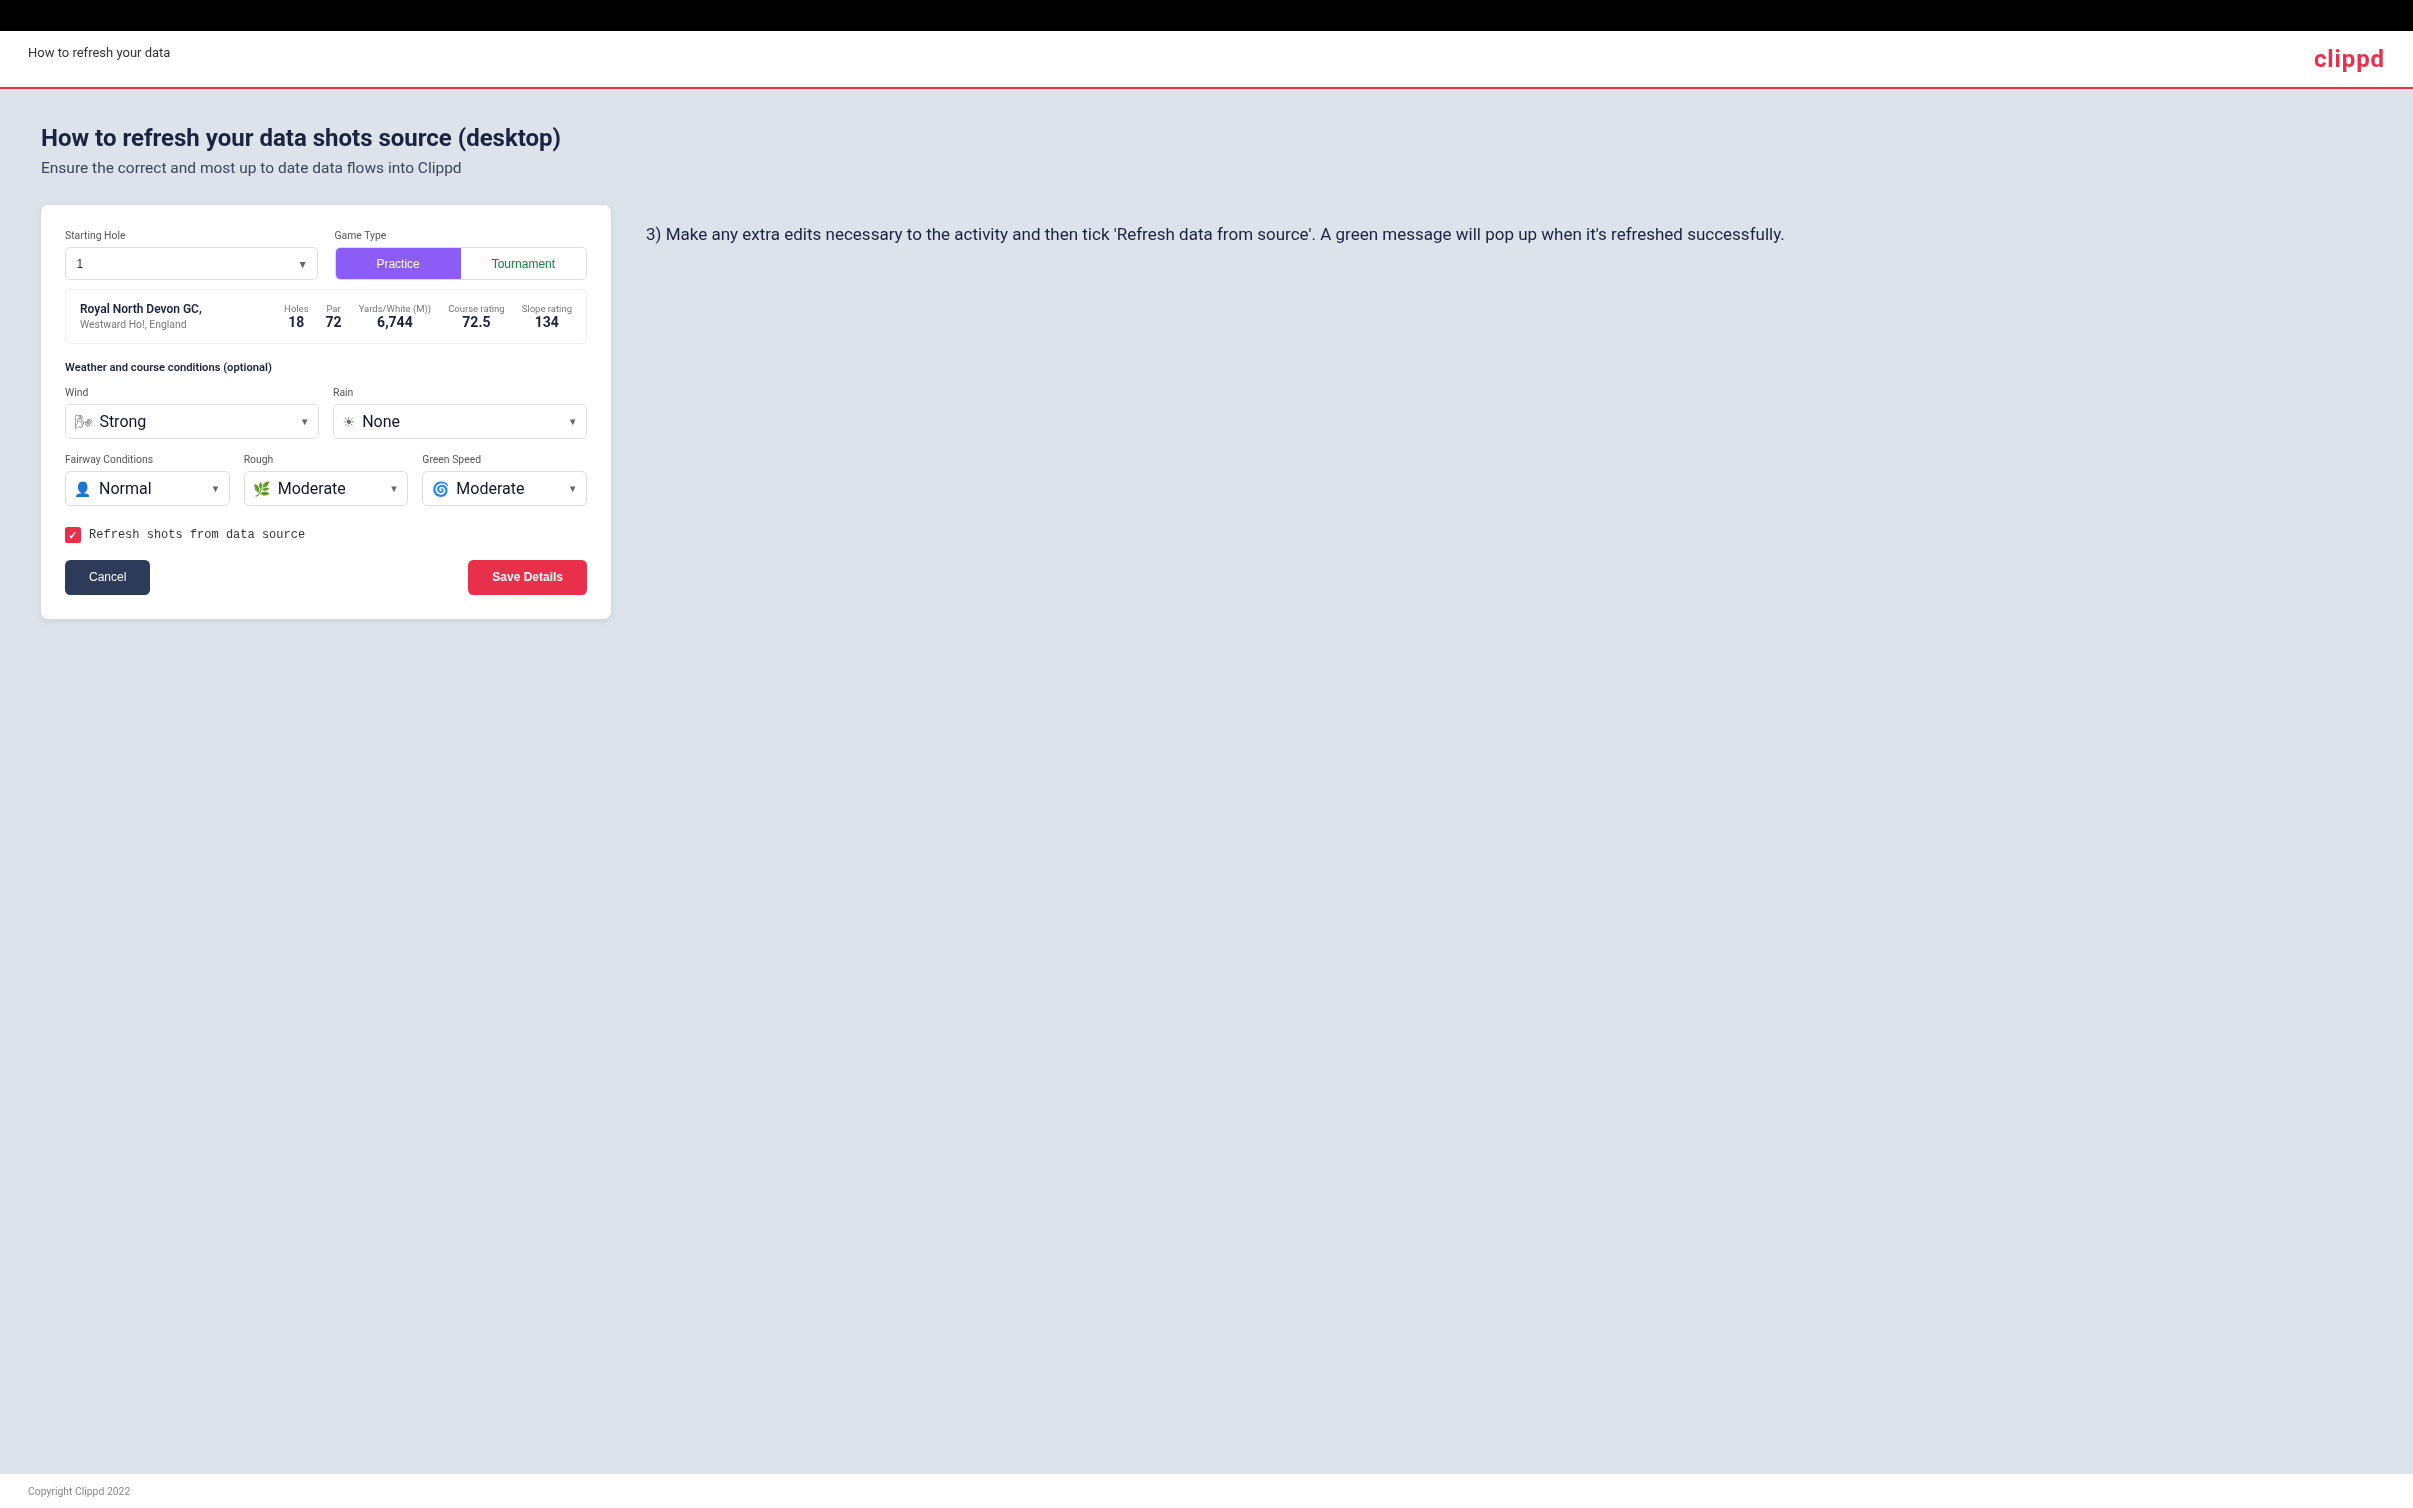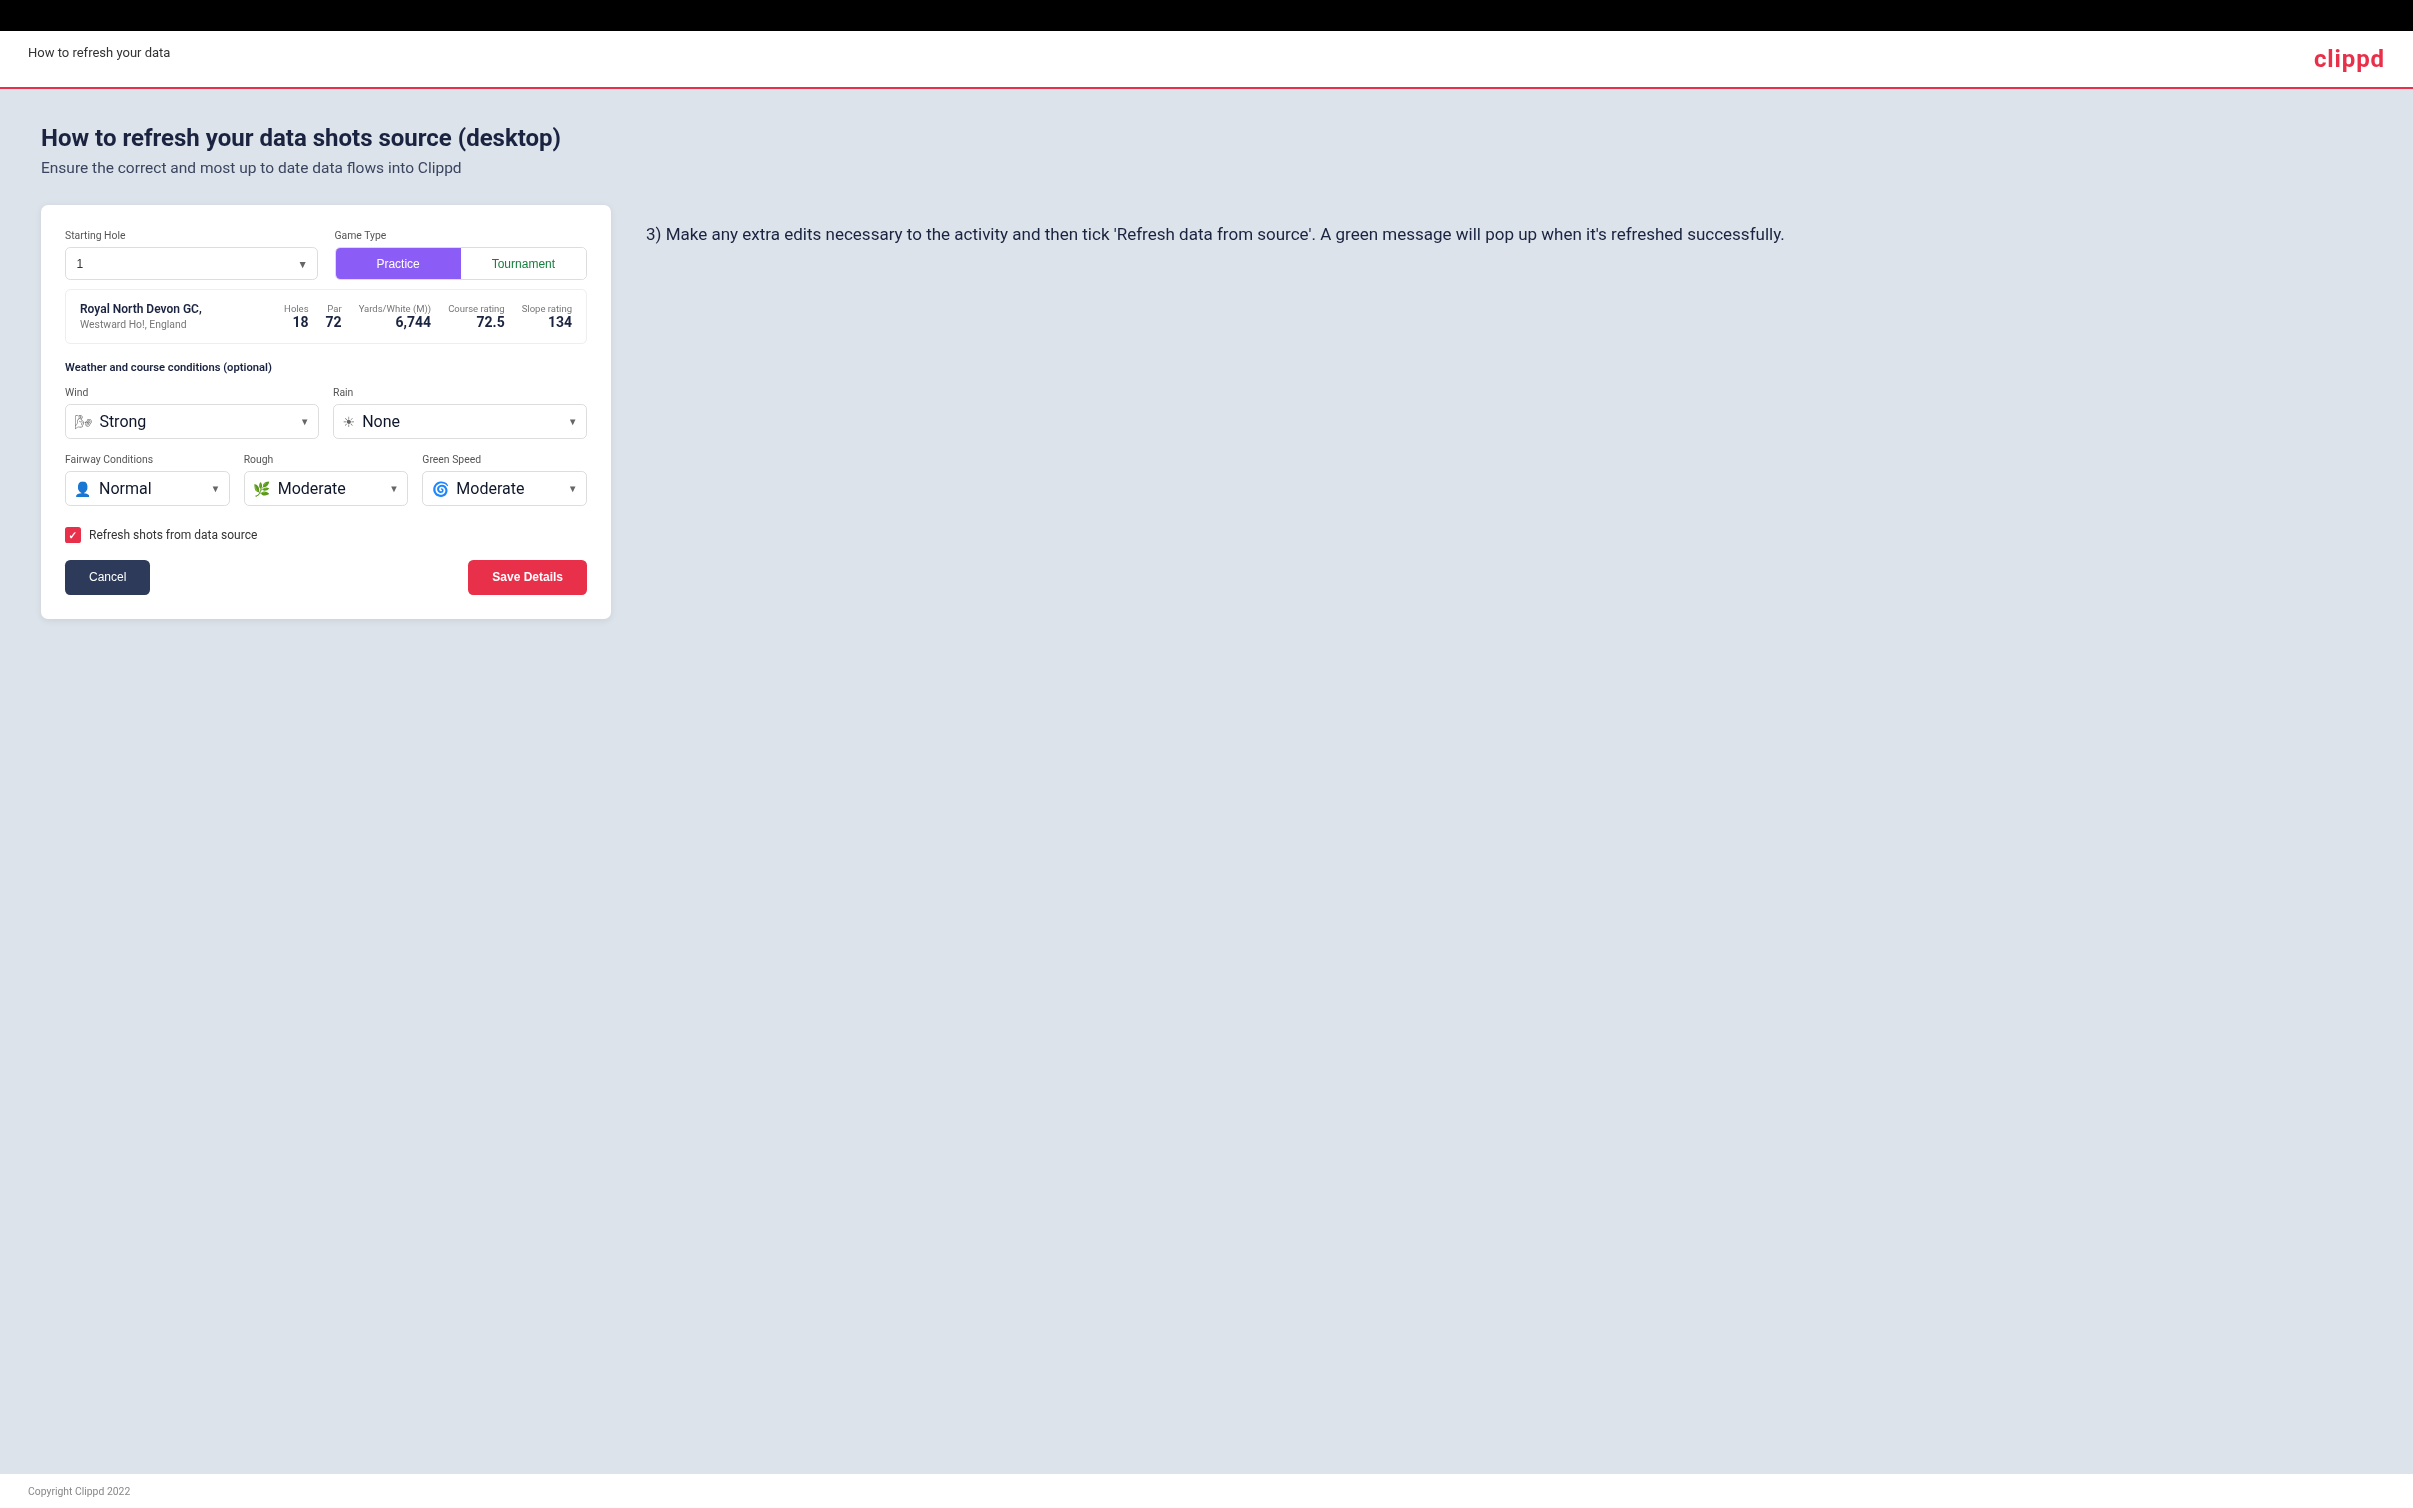--- a/index.html
+++ b/index.html
@@ -169,21 +169,21 @@
       color: #777;
       margin-top: 1.7px;
     }
 
     .course-stats {
       display: flex;
       gap: 17px;
     }
 
     .stat-block {
-      text-align: right;
+      text-align: center;
     }
 
     .stat-label {
       font-size: 9.5px;
       color: #777;
       display: block;
     }
 
     .stat-value {
       font-size: 14px;
@@ -255,20 +255,21 @@
     .checkbox-checked::after {
       content: '✓';
       color: #fff;
       font-size: 10.4px;
       font-weight: 700;
     }
 
     .checkbox-label {
       font-size: 12px;
       color: #333;
+      font-family: Liberation Mono, monospace;
     }
 
     .button-row {
       display: flex;
       justify-content: space-between;
       align-items: center;
     }
 
     .cancel-btn {
       background: #2d3a5a;

